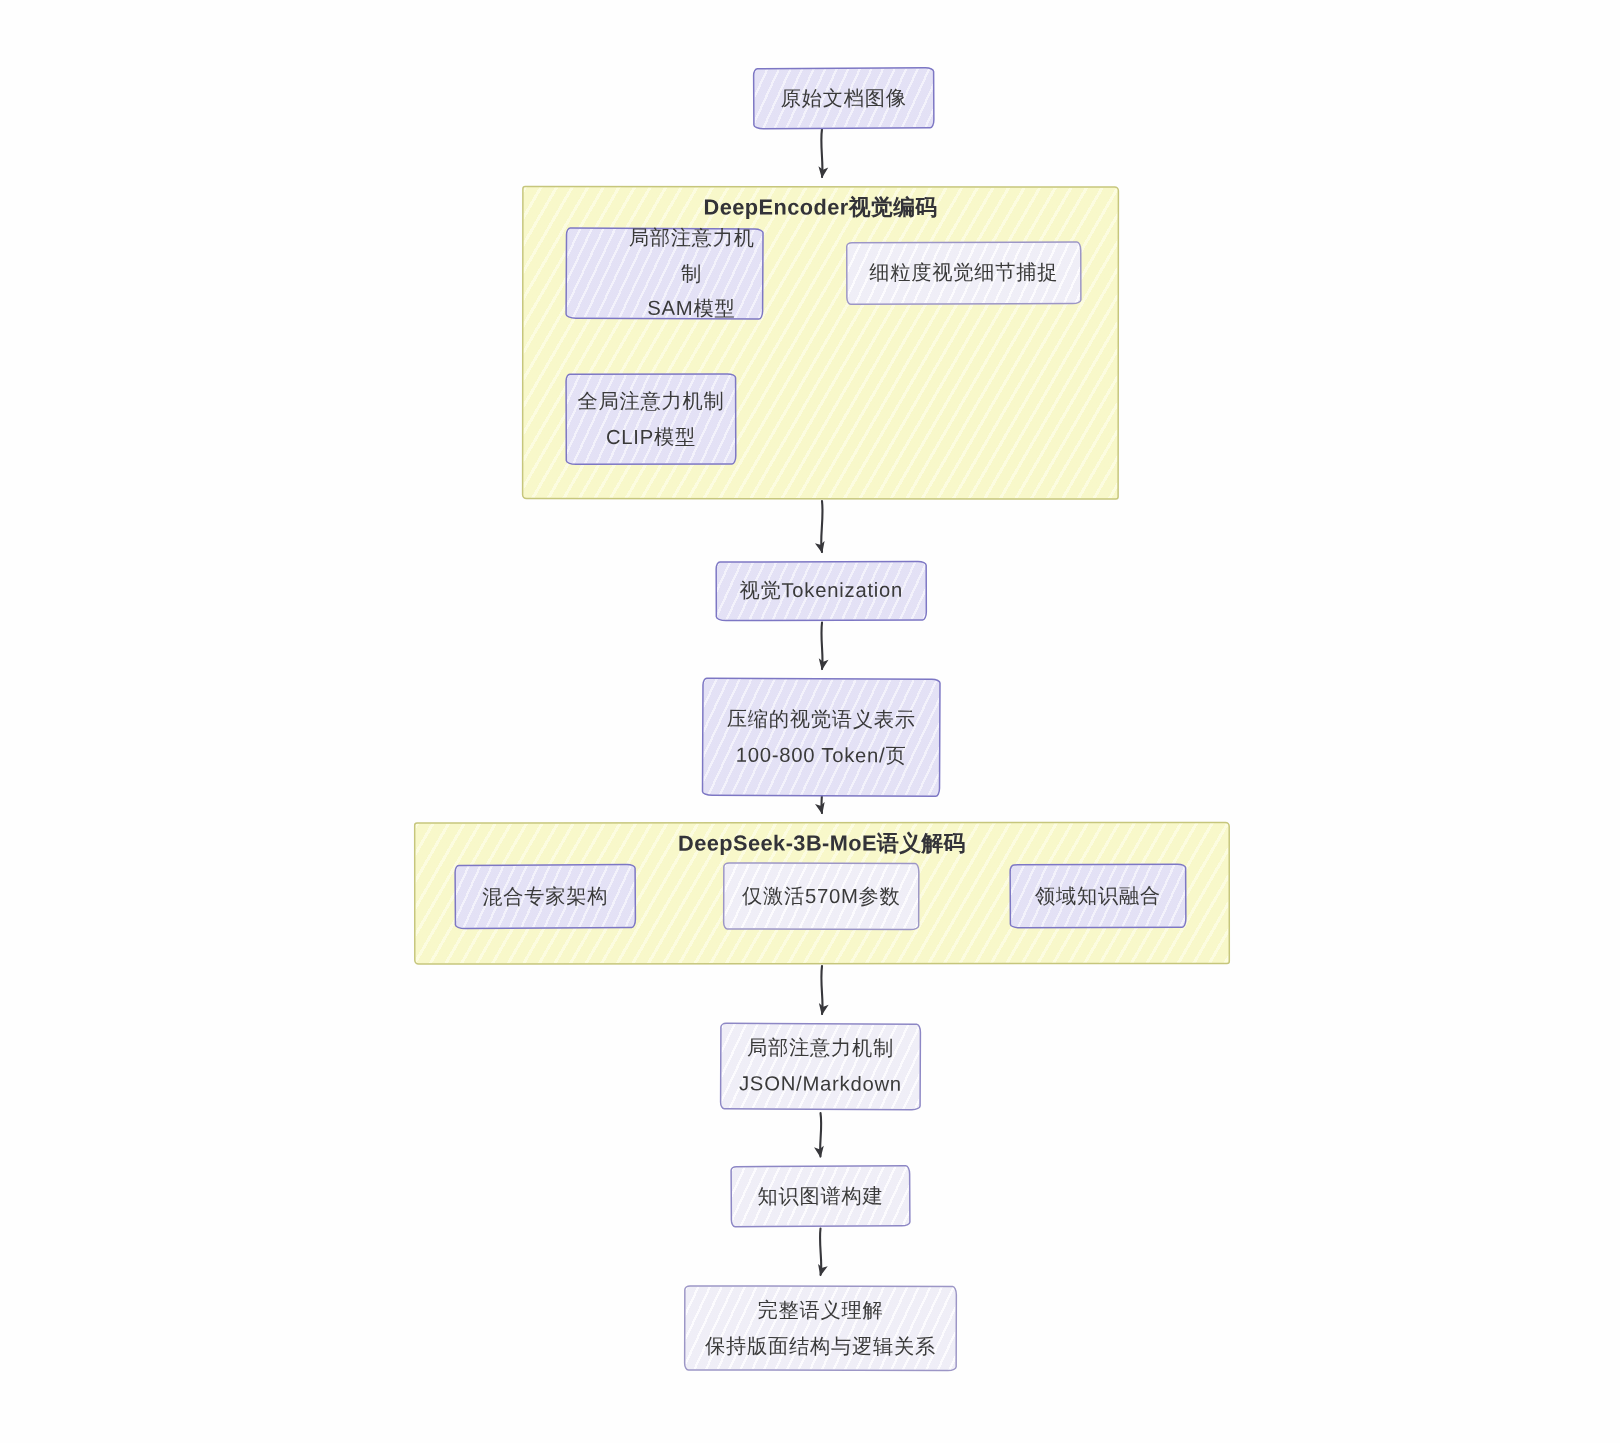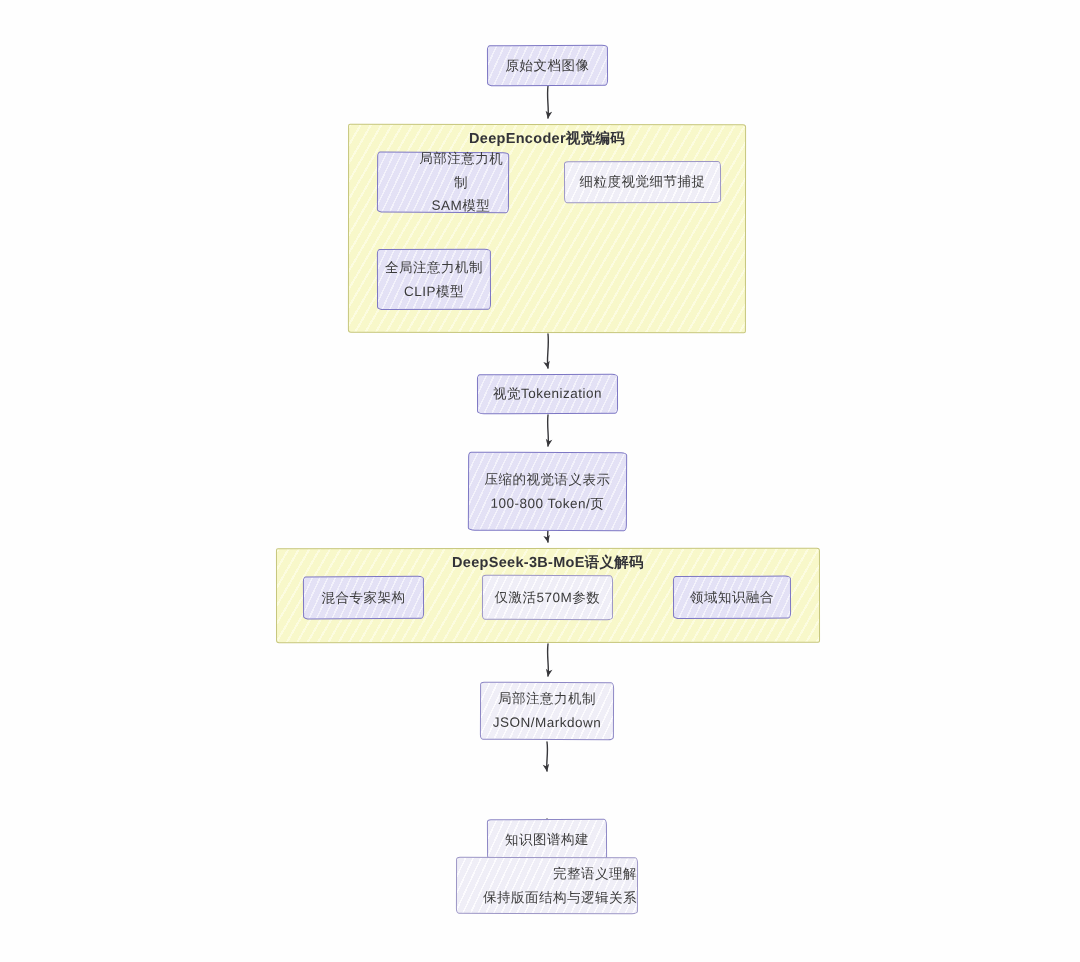--- a/index.html
+++ b/index.html
@@ -44,21 +44,21 @@
   .container-title{
     position:absolute;top:4px;left:0;right:0;
     text-align:center;
     font-size:14.5px;font-weight:700;color:#333338;
     letter-spacing:0.3px;
   }
   .r-a{transform:rotate(-0.3deg);}
   .r-b{transform:rotate(0.25deg);}
   .r-c{transform:rotate(-0.2deg);}
   .r-d{transform:rotate(0.3deg);}
-  .r-e{transform:rotate(0.15deg);align-items:flex-end;}
+  .r-e{transform:rotate(0.15deg);}
 </style>
 </head>
 <body>
 
 <div class="canvas">
 
   <svg class="arrow-layer" width="1080" height="962" viewBox="0 0 1080 962">
     <defs>
       <marker id="ah" markerWidth="10" markerHeight="9" refX="7.2" refY="3.5" orient="auto" markerUnits="userSpaceOnUse">
         <path d="M0.4,0.2 L8,3.5 L0.4,6.8 L2.3,3.5 z" fill="#37373b"></path>
@@ -72,21 +72,21 @@
       <path d="M548 415 C546.7 426 549.3 438 548 446" marker-end="url(#ah)"></path>
       <path d="M548 514 C549.2 524 546.7 536 548 542" marker-end="url(#ah)"></path>
       <path d="M425 598 C440 595.4 459 599.2 471 597" marker-end="url(#ah)"></path>
       <path d="M613 598 C630 595.4 649 599.2 663 597" marker-end="url(#ah)"></path>
       <path d="M548 644 C546.5 656 549.4 668 548 676" marker-end="url(#ah)"></path>
       <path d="M547 742 C548.5 752 545.9 764 547 771" marker-end="url(#ah)"></path>
       <path d="M547 819 C545.7 830 548.7 843 547 850" marker-end="url(#ah)"></path>
     </g>
   </svg>
 
-  <div class="node fill-lav r-a" style="left:487px;top:45px;width:121px;height:41px;">
+  <div class="node fill-lav r-a" style="left:502px;top:45px;width:121px;height:41px;">
     <span>原始文档图像</span>
   </div>
 
   <div class="container" style="left:348px;top:124px;width:398px;height:209px;transform:rotate(0.05deg);">
     <div class="container-title">DeepEncoder视觉编码</div>
 
     <div class="node fill-lav r-b" style="left:28px;top:27px;width:132px;height:61px;padding-left:36px;">
       <span>局部注意力机制</span>
       <span>SAM模型</span>
     </div>
@@ -125,21 +125,21 @@
     <div class="node fill-lav r-c" style="left:396px;top:27px;width:118px;height:43px;">
       <span>领域知识融合</span>
     </div>
   </div>
 
   <div class="node fill-light r-b" style="left:480px;top:682px;width:134px;height:58px;border-color:#8d87c5;">
     <span>局部注意力机制</span>
     <span>JSON/Markdown</span>
   </div>
 
-  <div class="node fill-light r-a" style="left:487px;top:819px;width:120px;height:41px;border-color:#8d87c5;">
+  <div class="node fill-light r-a" style="left:487px;top:777px;width:120px;height:41px;border-color:#8d87c5;">
     <span>知识图谱构建</span>
   </div>
 
   <div class="node fill-light r-e" style="left:456px;top:857px;width:182px;height:57px;border-color:#9c96c6;">
     <span>完整语义理解</span>
     <span>保持版面结构与逻辑关系</span>
   </div>
 
 </div>
 

